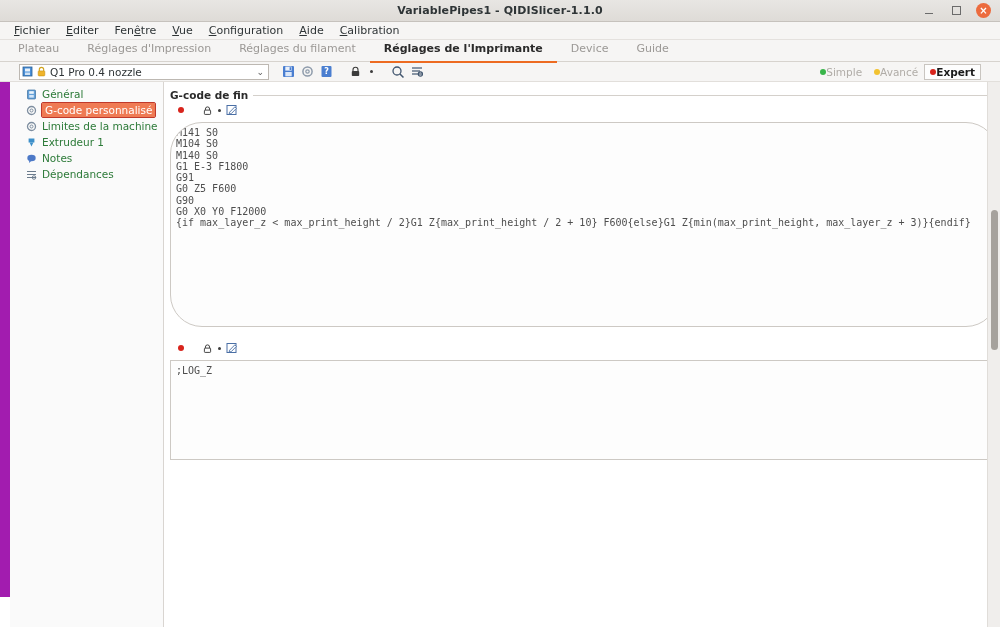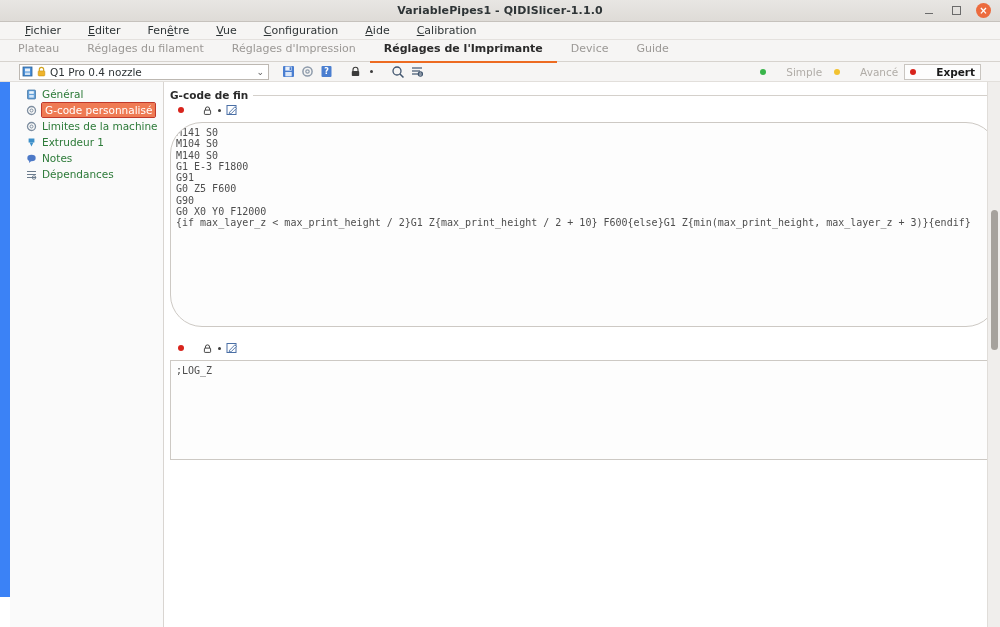--- a/index.html
+++ b/index.html
@@ -4,21 +4,21 @@
 <style>
   * { box-sizing: border-box; margin: 0; padding: 0; }
   html, body {
     width: 1000px; height: 627px;
     font-family: "DejaVu Sans", "Liberation Sans", sans-serif;
     font-size: 11px;
     background: #ffffff;
     overflow: hidden;
     -webkit-font-smoothing: antialiased;
   }
-  #app { position: relative; width: 1000px; height: 597px; background:#3b82f6; }
+  #app { position: relative; width: 1000px; height: 597px; background:#a21caf; }
 
   
   .titlebar {
     height: 22px; width: 100%;
     background: linear-gradient(#e8e6e3, #dedbd7);
     border-bottom: 1px solid #c6c2bd;
     display: flex; align-items: center; position: relative;
   }
   .title-text {
     position: absolute; left: 0; right: 0; text-align: center;
@@ -36,21 +36,21 @@
     display:flex; align-items:center; justify-content:center;
     font-family:"DejaVu Sans", sans-serif; line-height:1;
   }
 
   
   .menubar {
     height: 18px; background:#f6f5f4; display:flex; align-items:center;
     padding-left: 6px; border-bottom:1px solid #e4e1de;
   }
   .menu-item {
-    font-size: 11px; color:#2e3436; padding: 0 8px; line-height:18px; cursor: default; white-space:nowrap;margin-left:11px;
+    font-size: 11px; color:#2e3436; padding: 0 8px; line-height:18px; cursor: default; white-space:nowrap;
   }
   .menu-item u { text-decoration: underline; }
 
   
   .tabbar {
     height: 22px; background:#f6f5f4; display:flex; align-items:flex-start;
     border-bottom:1px solid #d7d3ce; padding-left: 4px;
   }
   .tab {
     font-size: 11px; color:#9b9895; padding: 0 14px 4px 14px;
@@ -70,21 +70,21 @@
   .combo .ico { width:11px; height:11px; flex:none; }
   .combo .ctext { font-size:10.5px; color:#2e3436; white-space:nowrap; overflow:hidden; }
   .combo .carrow {
     margin-left:auto; font-size: 9px; color:#5c5c5c; padding-right:2px;
     font-family:"DejaVu Sans", sans-serif;
   }
   .tb-gap { width: 10px; }
   .tb-btn { width:19px; height:17px; display:flex; align-items:center; justify-content:center; }
   .modes { margin-left:auto; display:flex; align-items:center; gap:0px; }
   .mode {
-    display:flex; align-items:center; gap:20px; font-size:10.5px;
+    display:flex; align-items:center; gap:0; font-size:10.5px;
     padding: 1px 5px; border:1px solid transparent; color:#b0aca7;
     background:#f6f5f4;
     justify-content:space-between;
   }
   .mode .dot { width:6px; height:6px; border-radius:50%; display:block; }
   .mode.selected { color:#1a1a1a; font-weight:bold; border-color:#c9c5c0; background:#fdfdfd; }
 
   
   .bodywrap { display:flex; height: 545px; width:100%; background:#ffffff;margin-left:10px; }
   .sidebar {
@@ -161,22 +161,22 @@
     <div class="menu-item"><u>E</u><span>diter</span></div>
     <div class="menu-item"><span>Fen</span><u>ê</u><span>tre</span></div>
     <div class="menu-item"><u>V</u><span>ue</span></div>
     <div class="menu-item"><u>C</u><span>onfiguration</span></div>
     <div class="menu-item"><u>A</u><span>ide</span></div>
     <div class="menu-item"><u>C</u><span>alibration</span></div>
   </div>
 
   <div class="tabbar">
     <div class="tab">Plateau</div>
+    <div class="tab">Réglages d'Impression</div>
     <div class="tab">Réglages du filament</div>
-    <div class="tab">Réglages d'Impression</div>
     <div class="tab active">Réglages de l'Imprimante</div>
     <div class="tab">Device</div>
     <div class="tab">Guide</div>
   </div>
 
   <div class="toolbar">
     <div class="combo">
       <span class="ico">
         <svg width="11" height="11" viewBox="0 0 11 11">
             <rect x="1" y="1" width="9" height="9" fill="#4a90d9" stroke="#2b5f94" stroke-width="0.8"></rect>

